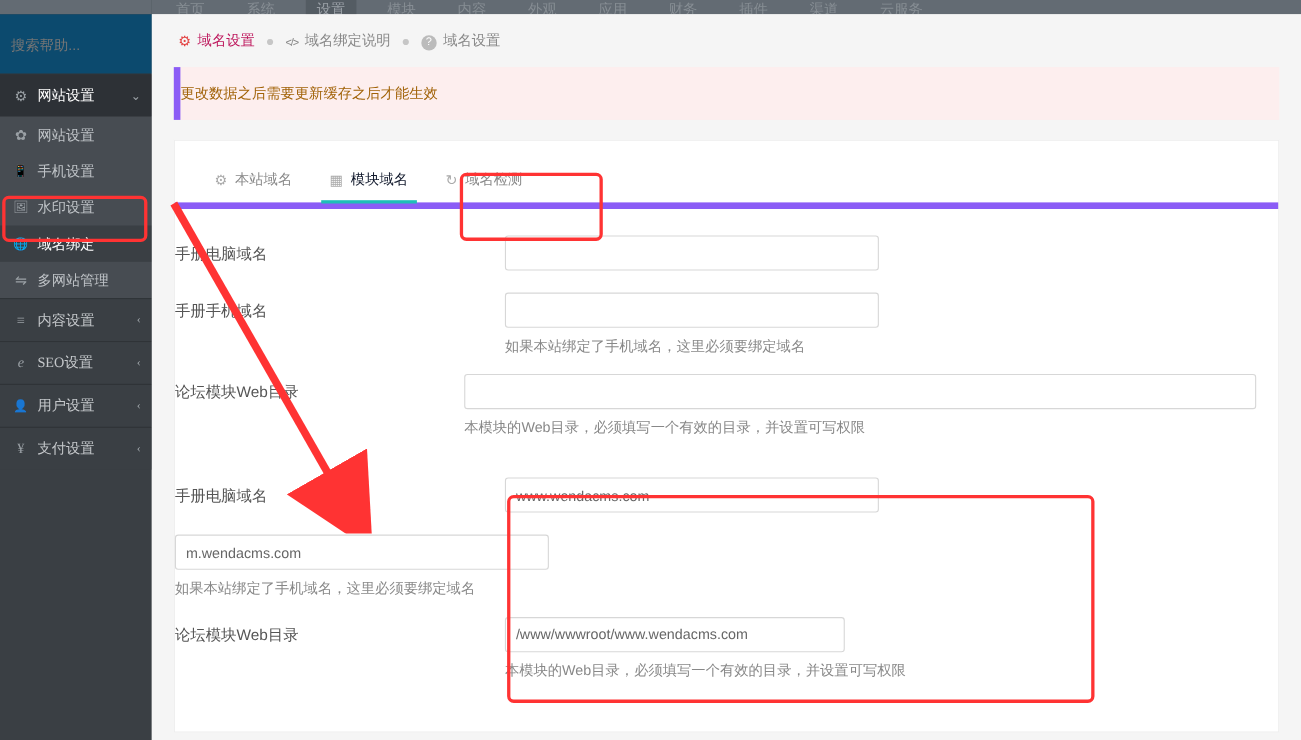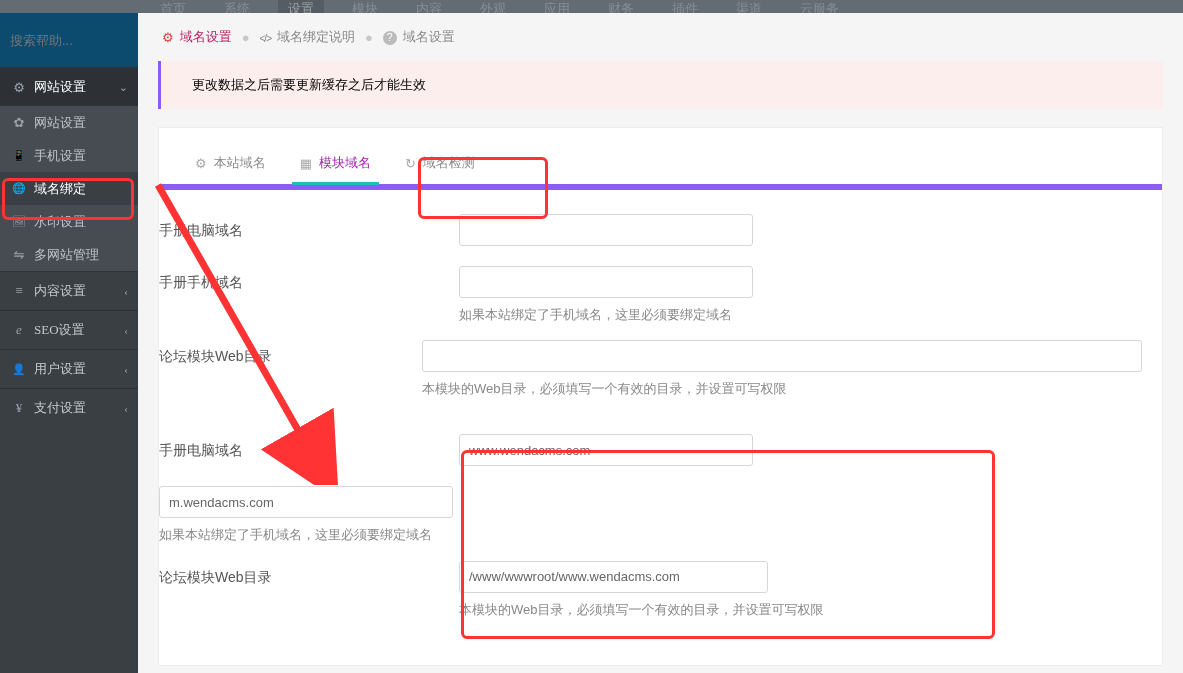--- a/index.html
+++ b/index.html
@@ -29,34 +29,34 @@
 .sb-item.active { background: #3a3f44; color: #fff; }
 
 
 .content { position: absolute; left: 138px; right: 0; top: 13px; bottom: 0; background: #f5f5f5; padding: 0; }
 .crumbs { height: 48px; display: flex; align-items: center; padding: 0 24px; gap: 10px; color: #888; font-size: 13px; }
 .crumbs .cr-item { display: flex; align-items: center; gap: 6px; }
 .crumbs .cr-item.primary { color: #be185d; }
 .crumbs .dot { color: #c6c6c6; }
 .crumbs .ico { font-size: 13px; }
 
-.alert { margin: 0 20px; border-left: 3px solid #8b5cf6; background: #fdeeee; padding: 15px 31px; color: #000000; font-size: 13px; }
+.alert { margin: 0 20px; border-left: 6px solid #8b5cf6; background: #fdeeee; padding: 15px 0; color: #a16207; font-size: 13px; }
 
 .panel { margin: 18px 20px 0 20px; background: #fff; border: 1px solid #eee; padding: 0 0 30px 0; }
 .tabs { display: flex; align-items: center; padding: 14px 28px 0 28px; gap: 18px; border-bottom: 6px solid #8b5cf6; }
 .tab { display: flex; align-items: center; gap: 7px; padding: 12px 8px; color: #888; cursor: pointer; position: relative; }
 .tab .ico { font-size: 13px; color: #aaa; }
-.tab.active { color: #a21caf; text-align: right; }
+.tab.active { color: #0f172a; text-align: right; }
 .tab.active::after { content: ""; position: absolute; left: 0; right: 0; bottom: -1px; height: 3px; background: #1ebeb8; }
 
 .form { padding: 24px 0 0 0; }
 .row { display: flex; align-items: flex-start; padding: 0 20px 0 0; margin-bottom: 0; }
 .row .lab { width: 300px; text-align: left; padding-right: 14px; color: #555; font-size: 14px; line-height: 32px; }
 .row .ctl { flex: 1; }
-.row input[type=text] { width: 294px; height: 32px; border: 1px solid #d7d7d7; border-radius: 3px; padding: 0 9px; font-size: 13px; color: #666; outline: none; }
+.row input[type=text] { width: 340px; height: 32px; border: 1px solid #d7d7d7; border-radius: 3px; padding: 0 9px; font-size: 13px; color: #666; outline: none; }
 .help { color: #888; font-size: 13px; margin-top: 8px; margin-bottom: 16px; line-height: 1.4; }
 
 
 .hi-tab { position: absolute; left: 418px; top: 157px; width: 130px; height: 62px; border: 3px solid #f33; border-radius: 6px; pointer-events: none; }
 .hi-side { position: absolute; left: 2px; top: 178px; width: 132px; height: 42px; border: 3px solid #f33; border-radius: 6px; pointer-events: none; }
 .hi-box { position: absolute; left: 461px; top: 450px; width: 534px; height: 189px; border: 3px solid #f33; border-radius: 6px; pointer-events: none; }
 .arrow { position: absolute; left: 148px; top: 175px; width: 200px; height: 310px; pointer-events: none; }
 
 
 .icon-gear::before { content: "⚙"; }
@@ -109,27 +109,27 @@
     </div>
     <div class="sb-sub">
       <div class="sb-item">
         <span class="ico icon-gear-o"></span>
         <span>网站设置</span>
       </div>
       <div class="sb-item">
         <span class="ico icon-phone"></span>
         <span>手机设置</span>
       </div>
+      <div class="sb-item">
+        <span class="ico icon-image"></span>
+        <span>水印设置</span>
+      </div>
       <div class="sb-item active">
         <span class="ico icon-globe"></span>
         <span>域名绑定</span>
-      </div>
-      <div class="sb-item">
-        <span class="ico icon-image"></span>
-        <span>水印设置</span>
       </div>
       <div class="sb-item">
         <span class="ico icon-share"></span>
         <span>多网站管理</span>
       </div>
     </div>
   </div>
 
   <div class="sb-group">
     <div class="sb-hdr collapsed">

